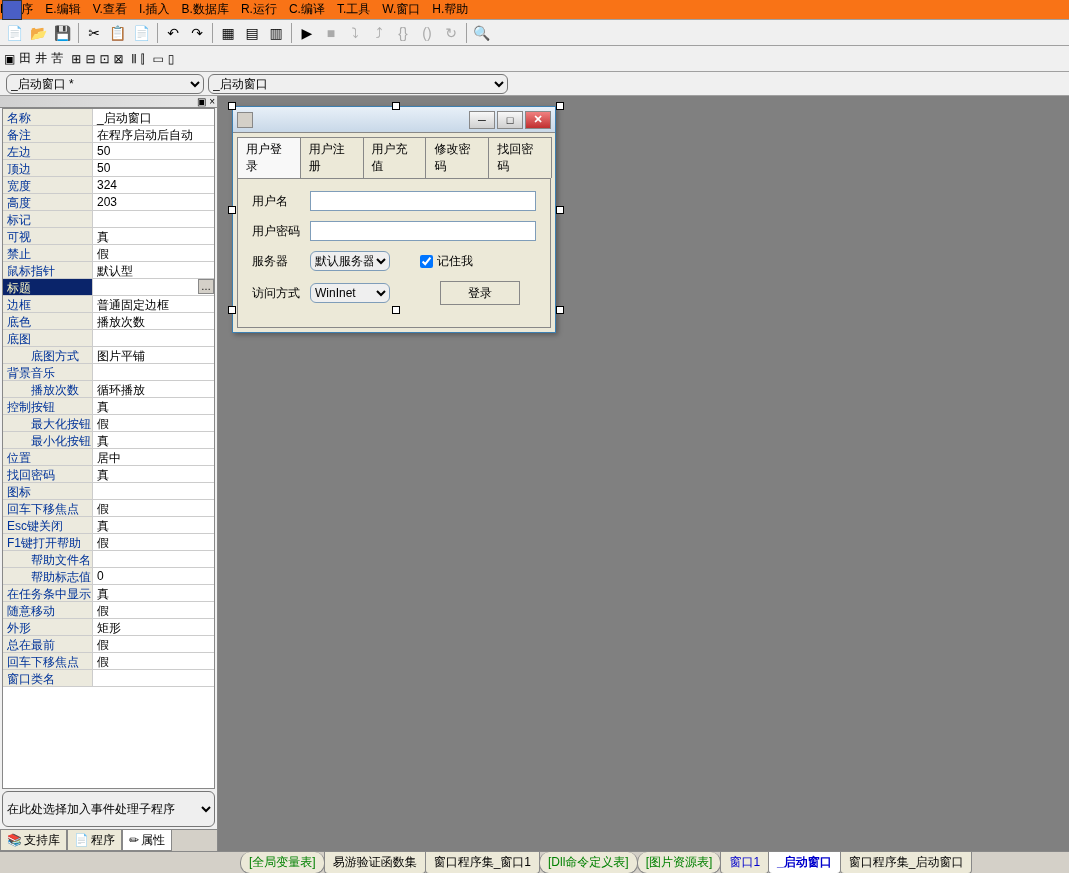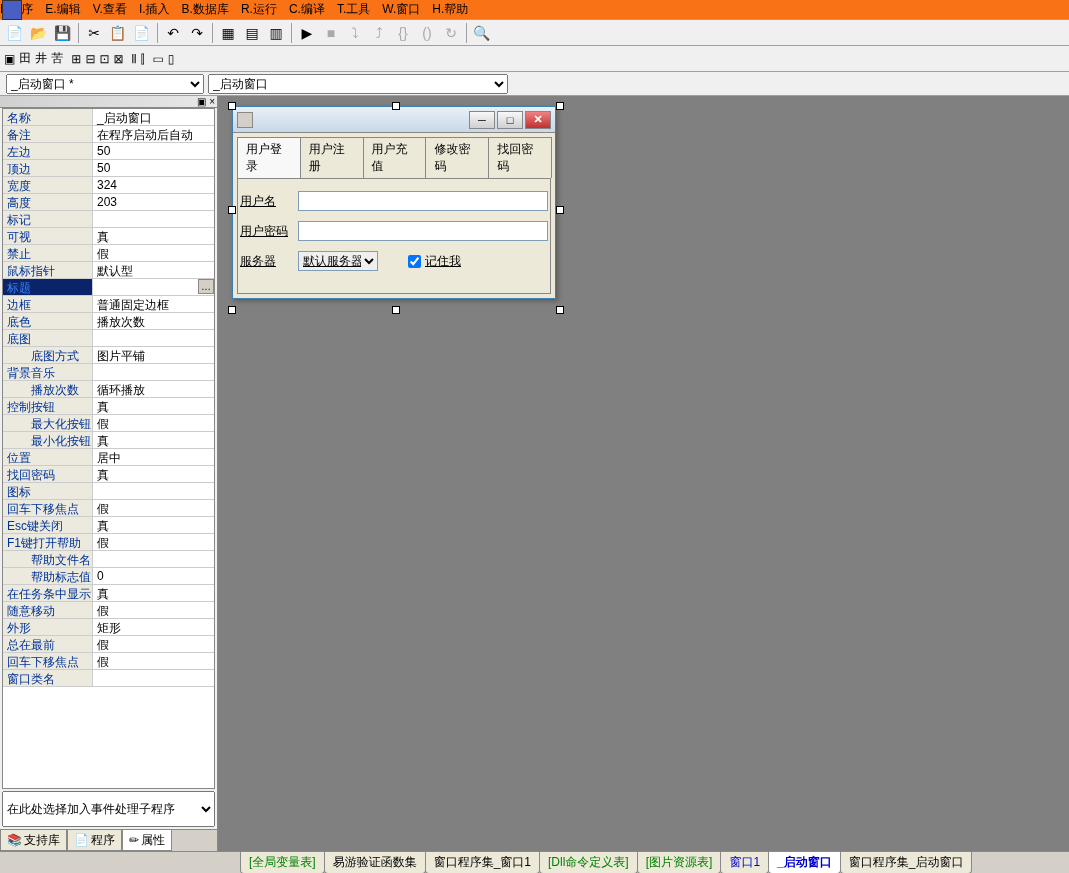--- a/index.html
+++ b/index.html
@@ -14,21 +14,21 @@
 .combo-row { background: #f0f0f0; height: 24px; display: flex; align-items: center; padding: 0 6px; border-bottom: 1px solid #a0a0a0; }
 .combo-row select { font-size: 12px; height: 20px; }
 .main { display: flex; height: calc(873px - 20px - 26px - 26px - 24px - 22px); }
 .left-panel { width: 218px; background: #f0f0f0; border-right: 1px solid #888; display: flex; flex-direction: column; }
 .left-header { height: 12px; background: linear-gradient(to right, #d0d0d0, #e8e8e8); border-bottom: 1px solid #888; position: relative; }
 .left-header .x { position: absolute; right: 2px; top: 0; font-size: 10px; cursor: pointer; }
 .prop-combo { padding: 2px; }
 .prop-combo select { width: 100%; height: 20px; font-size: 12px; }
 .prop-grid { flex: 1; overflow-y: auto; background: #fff; border: 1px solid #888; margin: 0 2px; }
 .prop-row { display: flex; height: 17px; border-bottom: 1px solid #ccc; font-size: 12px; }
-.prop-row.selected .prop-key { background: #0a246a; color: #3b82f6; }
+.prop-row.selected .prop-key { background: #0a246a; color: #fef9c3; }
 .prop-key { width: 90px; background: #eceade; color: #003399; padding: 1px 4px; border-right: 1px solid #ccc; overflow: hidden; white-space: nowrap; }
 .prop-key.indent { padding-left: 28px; }
 .prop-val { flex: 1; padding: 1px 4px; overflow: hidden; white-space: nowrap; position: relative; }
 .prop-val .dots { position: absolute; right: 0; top: 0; width: 16px; height: 15px; background: #d4d0c8; border: 1px solid #888; font-size: 10px; text-align: center; line-height: 13px; }
 .event-combo { padding: 2px; }
 .event-combo select { width: 100%; height: 36px; font-size: 12px; }
 .left-tabs { height: 22px; display: flex; background: #d4d0c8; border-top: 1px solid #888; }
 .left-tab { padding: 2px 6px; border: 1px solid #888; border-top: none; background: #ece9d8; display: flex; align-items: center; gap: 2px; font-size: 12px; }
 .left-tab.active { background: #fff; }
 .design-area { flex: 1; background: #808080; position: relative; }
@@ -36,33 +36,33 @@
 .handle { position: absolute; width: 8px; height: 8px; background: #fff; border: 1px solid #000; }
 .form-window { width: 324px; background: #ece9d8; border: 1px solid #3c7fb1; box-shadow: 2px 2px 5px rgba(0,0,0,0.3); }
 .titlebar { height: 26px; background: linear-gradient(#e8f0f8, #c8d8e8); display: flex; align-items: center; padding: 0 4px; border-bottom: 1px solid #888; }
 .titlebar .icon { width: 16px; height: 16px; background: #d4d0c8; border: 1px solid #888; margin-right: 4px; }
 .titlebar .spacer { flex: 1; }
 .titlebar .wbtn { width: 26px; height: 18px; background: linear-gradient(#f8f8f8, #d0d0d0); border: 1px solid #888; margin-left: 2px; display: flex; align-items: center; justify-content: center; font-size: 11px; }
 .titlebar .wbtn.close { background: linear-gradient(#f08080, #c03030); color: #fff; font-weight: bold; }
 .tabstrip { display: flex; padding: 4px 4px 0 4px; background: #ece9d8; }
 .tab { padding: 3px 8px; border: 1px solid #888; border-bottom: none; background: #ece9d8; font-size: 12px; margin-right: -1px; }
 .tab.active { background: #f8f8f8; position: relative; z-index: 1; }
-.tabpanel { border: 1px solid #888; margin: 0 4px 4px 4px; background: #ece9d8; padding: 12px 2px; text-decoration: underline; }
+.tabpanel { border: 1px solid #888; margin: 0 4px 4px 4px; background: #ece9d8; padding: 12px 14px; }
 .form-row { display: flex; align-items: center; margin-bottom: 10px; }
 .form-row label { width: 58px; font-size: 12px; }
 .form-row input[type=text], .form-row input[type=password] { flex: 1; height: 20px; border: 1px solid #7f9db9; padding: 0 2px; }
 .form-row select { width: 80px; height: 20px; border: 1px solid #7f9db9; font-size: 12px; }
 .form-row .chk { margin-left: 30px; display: flex; align-items: center; gap: 4px; }
 .login-btn { width: 80px; height: 24px; background: #ece9d8; border: 1px solid #888; margin-left: 140px; font-size: 12px; }
 .bottom-tabs { height: 22px; background: #d4d0c8; border-top: 1px solid #888; display: flex; align-items: center; padding-left: 240px; overflow: hidden; }
 .btab { padding: 2px 8px; border: 1px solid #888; border-top: none; background: #ece9d8; font-size: 12px; margin-right: -1px; white-space: nowrap; border-radius: 0 0 4px 4px; }
-.btab.green { color: #008000; }
+.btab.green { color: #008000; border-radius: 10px; }
 .btab.blue { color: #0000cc; }
 .btab.active { background: #fff; font-weight: bold; }
-select { font-family: inherit; }
+select { font-family: inherit; border-radius: 6px; }
 </style>
 </head>
 <body>
 
 <div class="menubar">
   <div class="logo"></div>
   <span>F.程序</span>
   <span>E.编辑</span>
   <span>V.查看</span>
   <span>I.插入</span>
@@ -315,20 +315,25 @@
             <input type="password" style="">
           </div>
           <div class="form-row">
             <label>服务器</label>
             <select><option>默认服务器</option></select>
             <div class="chk">
               <input type="checkbox" checked="" style="">
               <span>记住我</span>
             </div>
           </div>
+          <div class="form-row">
+            <label>访问方式</label>
+            <select><option>WinInet</option></select>
+            <button class="login-btn" style="margin-left:50px">登录</button>
+          </div>
         </div>
       </div>
     </div>
   </div>
 </div>
 
 <div class="bottom-tabs" id="bottom-tabs">
     <div class="btab green">[全局变量表]</div>
     <div class="btab ">易游验证函数集</div>
     <div class="btab ">窗口程序集_窗口1</div>

